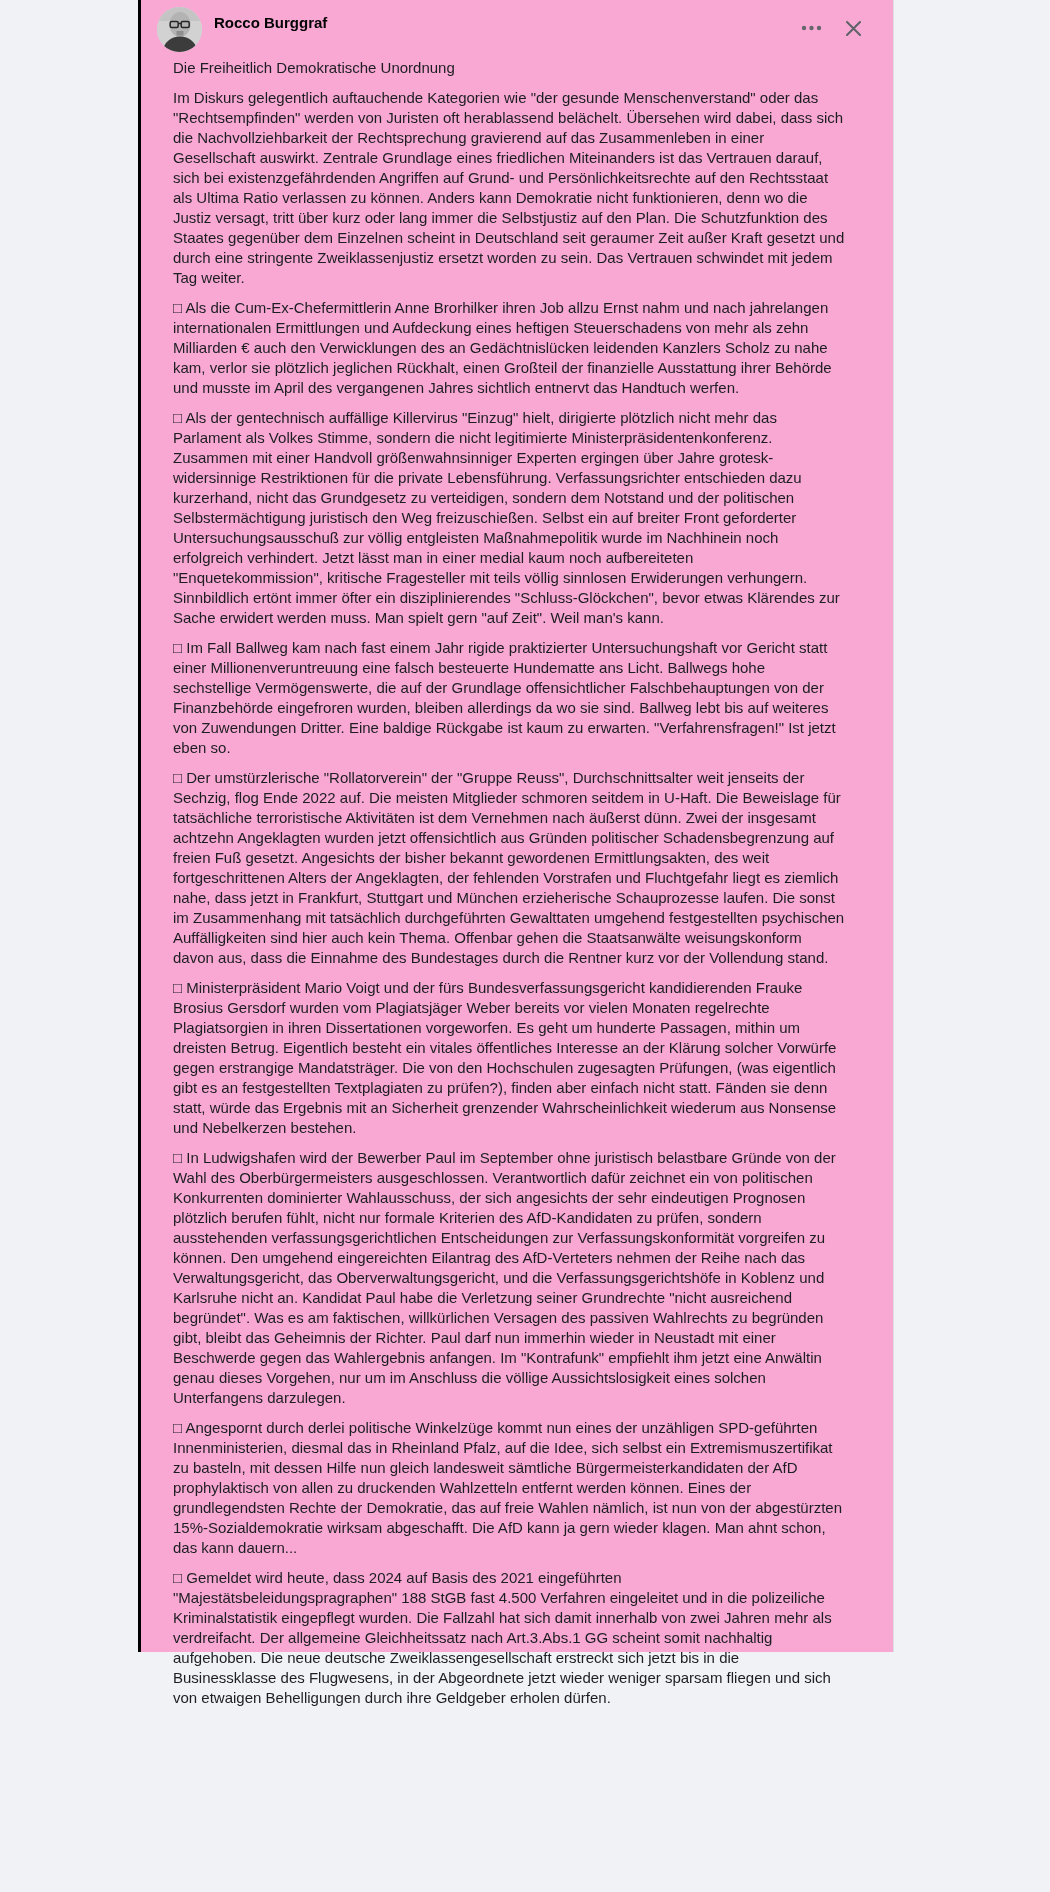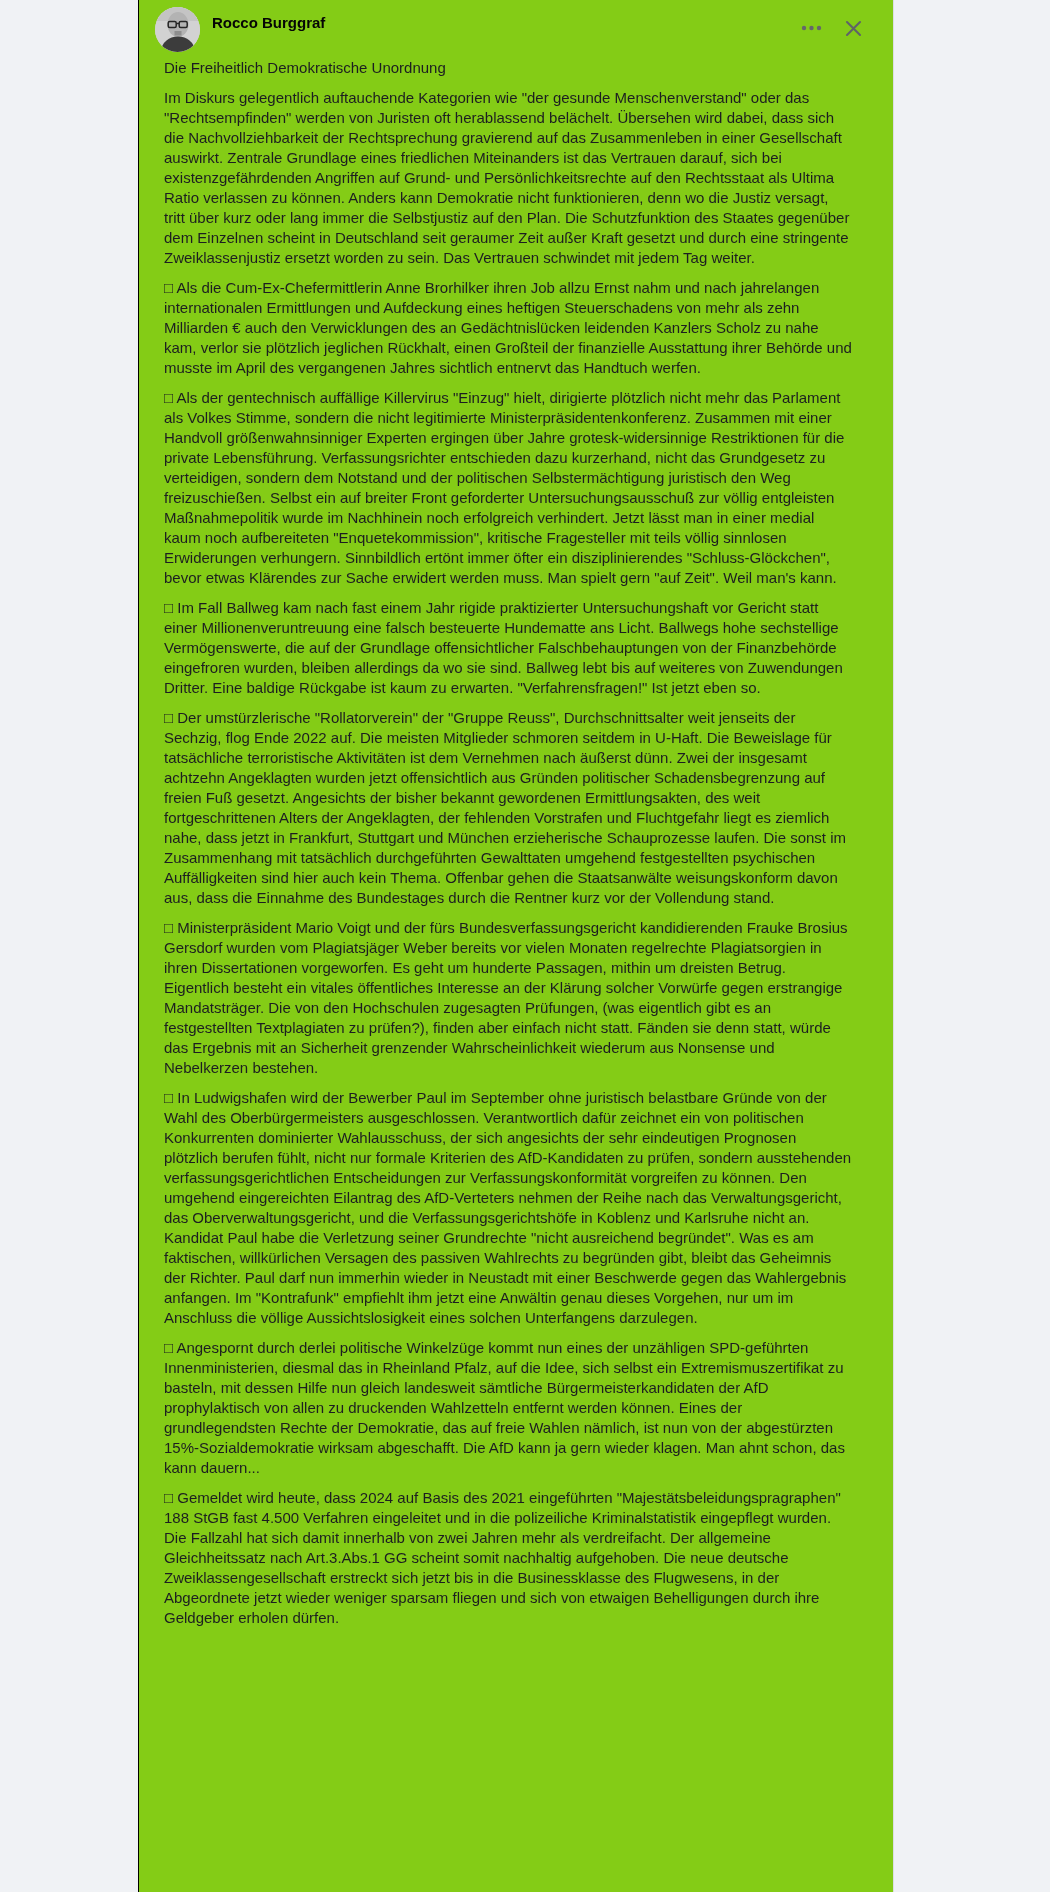--- a/index.html
+++ b/index.html
@@ -12,23 +12,23 @@
     background: #f0f2f5;
     font-family: "Liberation Sans", sans-serif;
     position: relative;
     overflow: hidden;
   }
   .post-card {
     position: absolute;
     left: 138px;
     top: 0;
     width: 756px;
-    height: 1892px;
-    background: #84cc16;
-    border-left: 1px solid #000000;
+    height: 1652px;
+    background: #f9a8d4;
+    border-left: 3px solid #000000;
     border-right: 1px solid #dcdee3;
     box-sizing: border-box;
   }
   .post-header {
     display: flex;
     align-items: flex-start;
     padding: 7px 30px 0 16px;
   }
   .avatar {
     width: 45px;
@@ -66,21 +66,21 @@
     align-items: center;
   }
   .post-body {
     padding: 0 32px 0 17px;
     margin-top: 6px;
     font-size: 15px;
     line-height: 20px;
     color: #1c1e21;
   }
   .post-body p {
-    margin: 10px 8px;
+    margin: 10px 15px;
   }
   .post-body p:first-child {
     margin-top: 0;
   }
 </style>
 </head>
 <body>
 
 <div>
   <article class="post-card">

